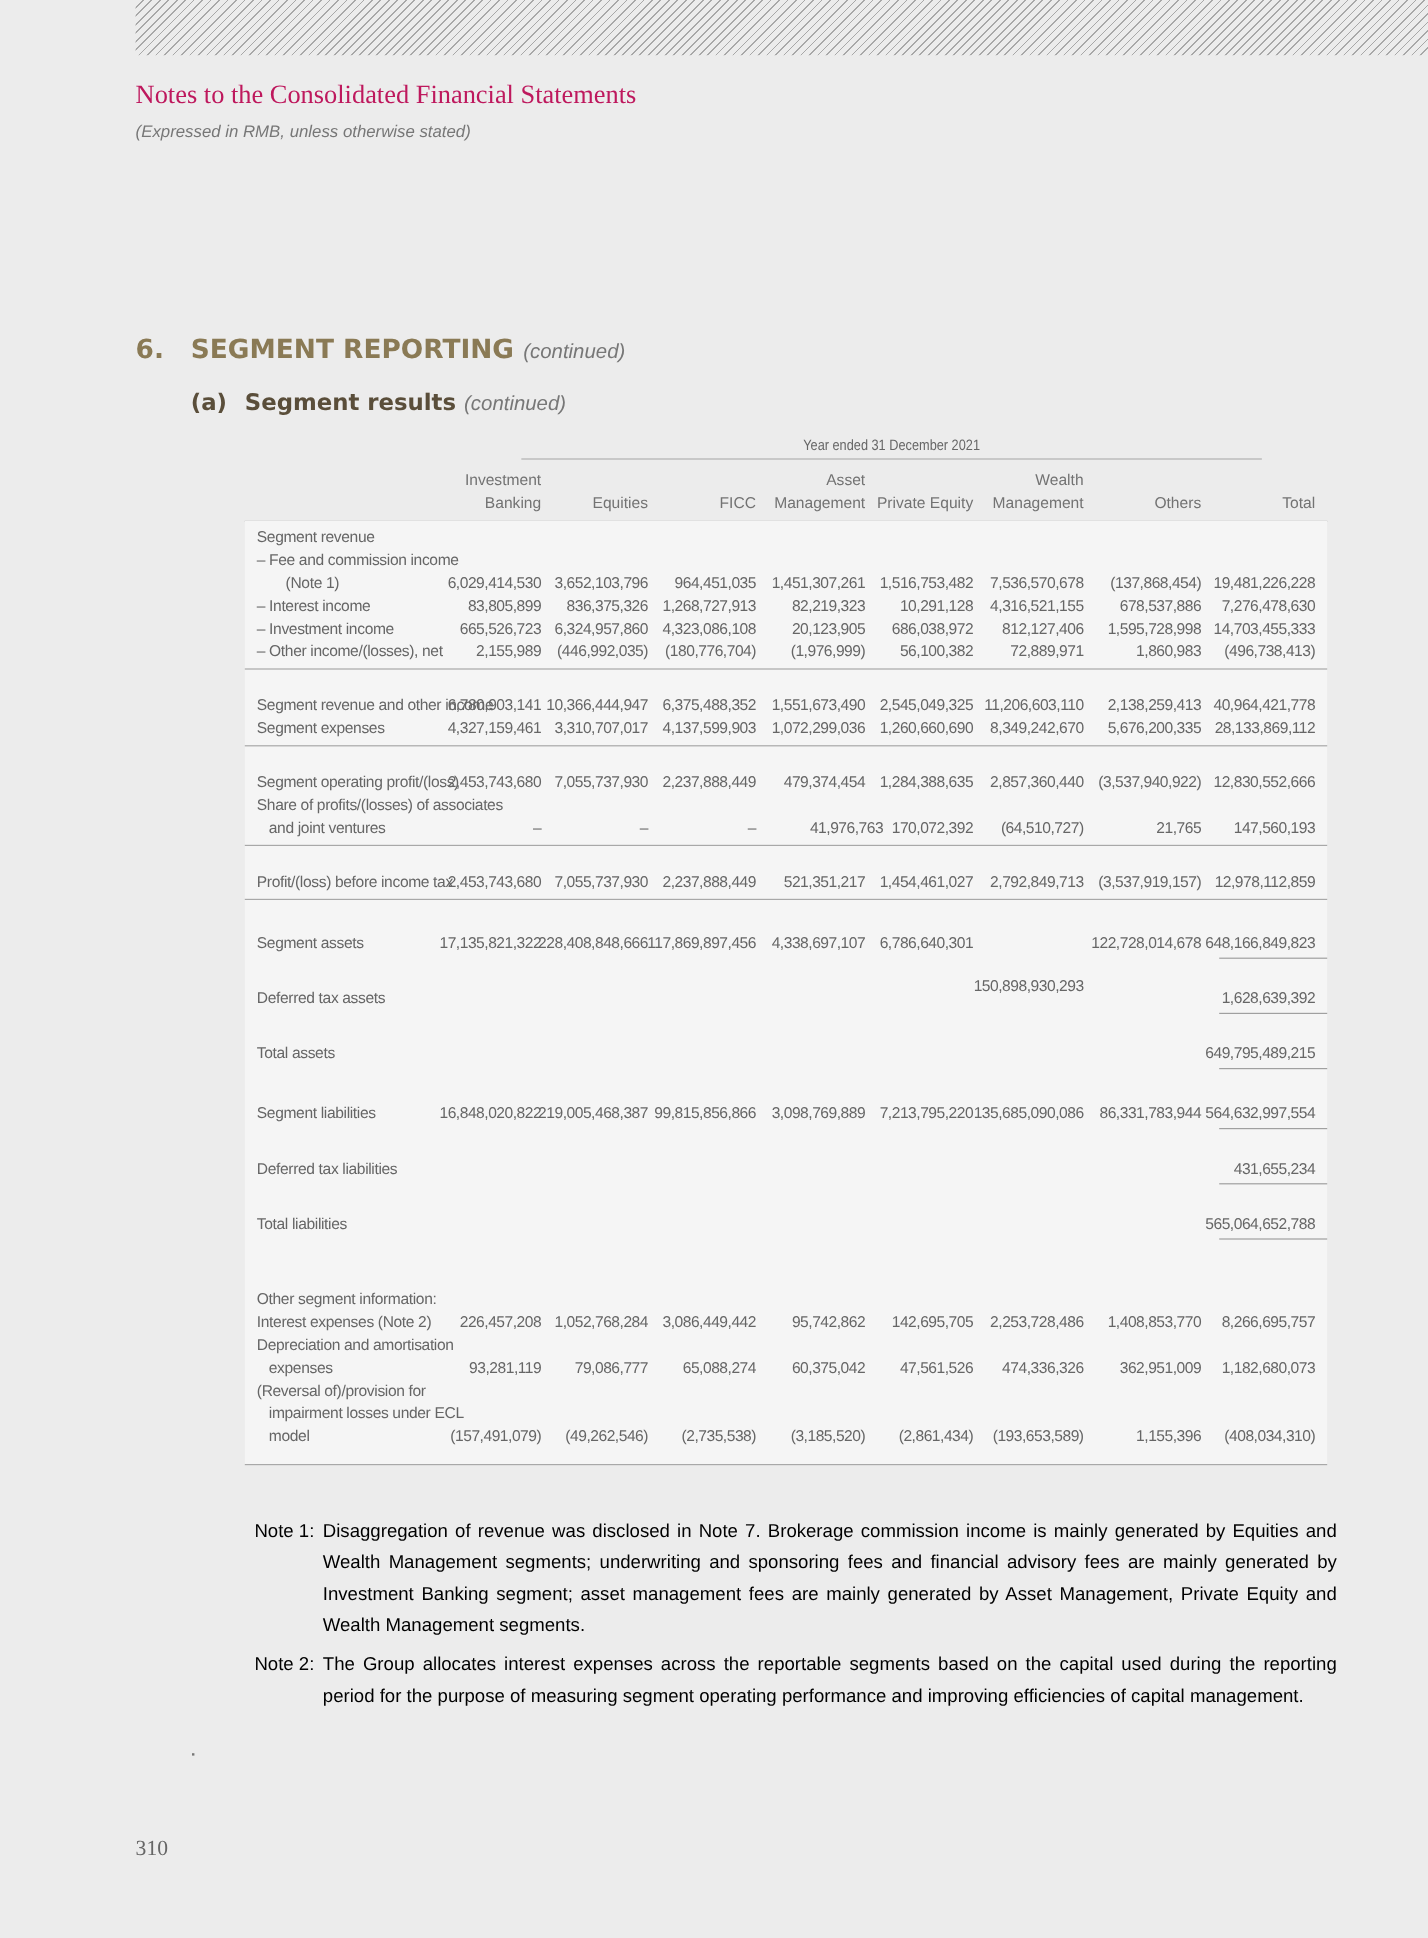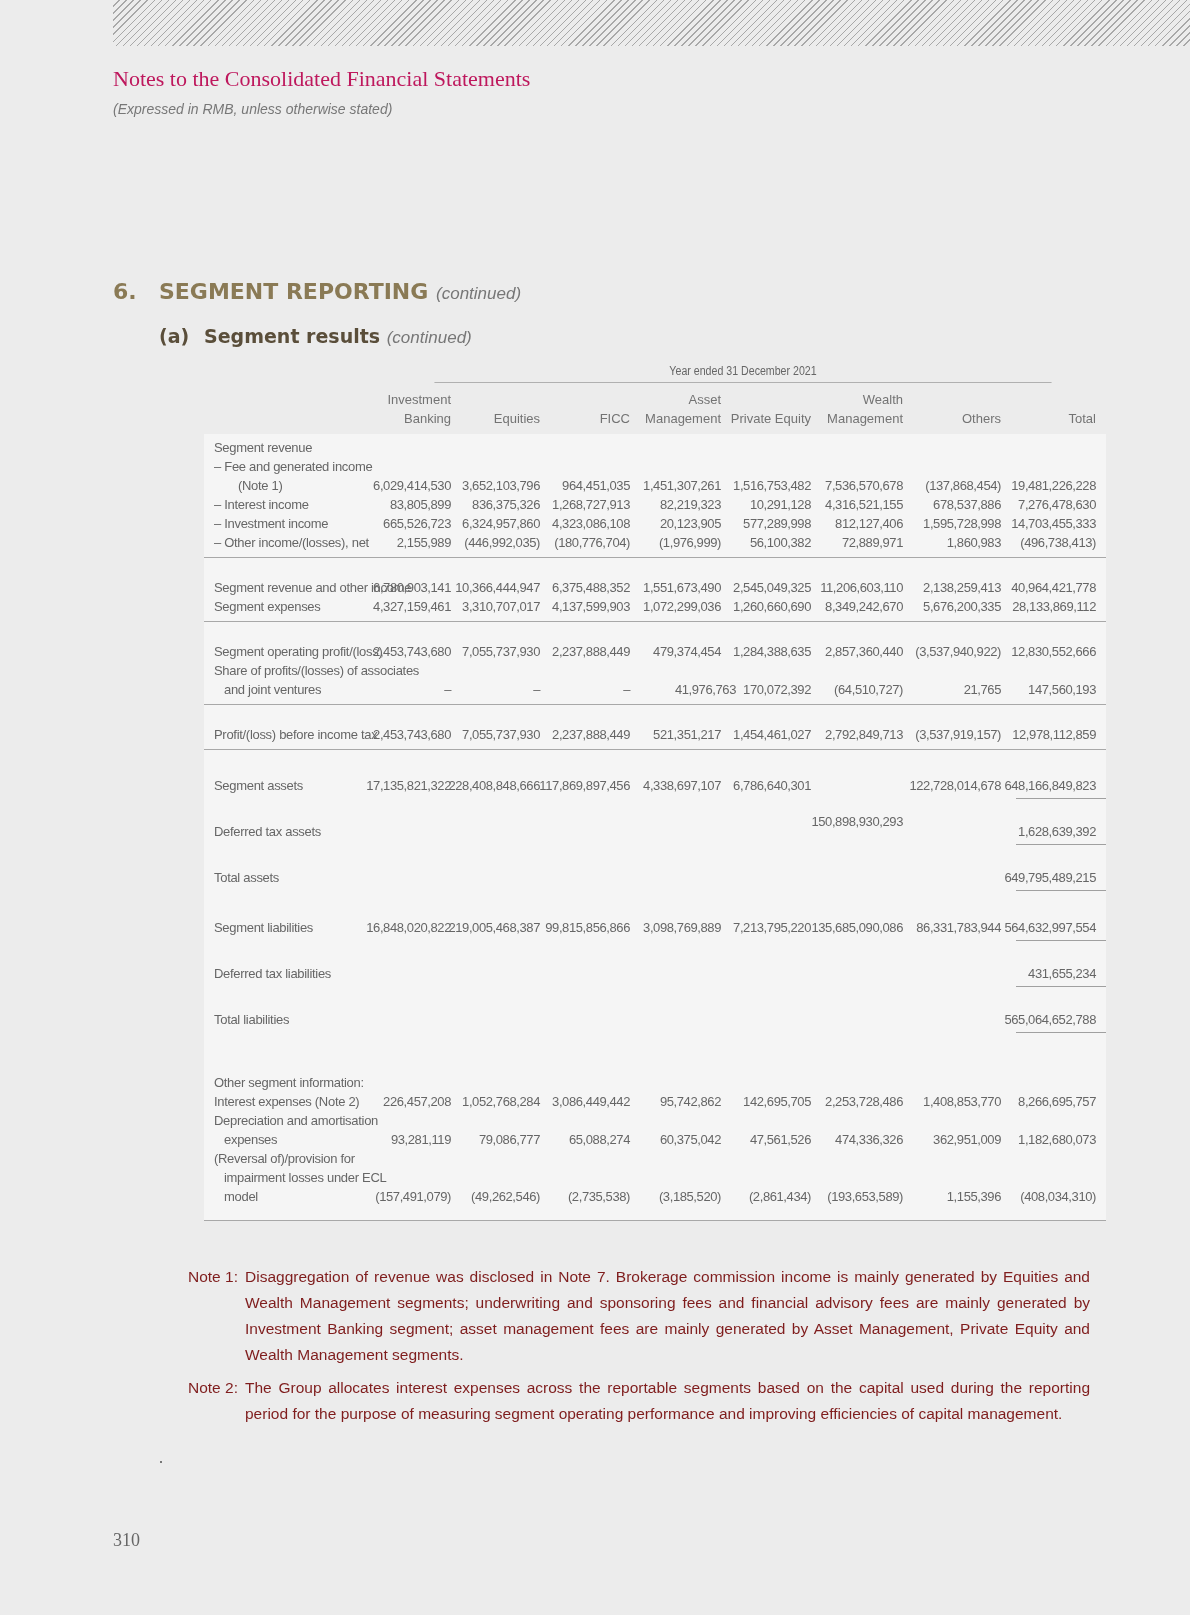--- a/index.html
+++ b/index.html
@@ -61,21 +61,21 @@
   }
   .row { position: absolute; left: 0; width: 902px; font-size: 13px; color: #666; }
   .row .lbl { position: absolute; left: 10px; white-space: nowrap; letter-spacing: -0.3px; }
   .row .lbl.ind { left: 34px; }
   .row .lbl.ind2 { left: 20px; }
   .row .v { position: absolute; text-align: right; width: 100px; white-space: nowrap; letter-spacing: -0.4px; }
   .hline { position: absolute; left: 0; width: 902px; border-top: 1px solid #a8a8a8; }
   .tline { position: absolute; left: 812px; width: 90px; border-top: 1px solid #a0a0a0; }
 
   .note {
-    position: absolute; left: 188px; width: 902px; font-size: 15.5px; color: #7f1d1d; line-height: 26px;
+    position: absolute; left: 212px; width: 902px; font-size: 15.5px; color: #000000; line-height: 26px;
   }
   .note .nl { position: absolute; left: 0; top: 0; white-space: nowrap; }
   .note .nt { margin-left: 57px; text-align: justify; }
   .dot { position: absolute; left: 160px; top: 1461px; width: 2px; height: 2px; background: #777; }
   .page-num {
     position: absolute; left: 113px; top: 1530px;
     font-family: "Liberation Serif", serif; font-size: 18px; color: #666;
   }
 </style>
 </head>
@@ -137,21 +137,21 @@
         <span class="v" style="right: 655px;"></span>
         <span class="v" style="right: 566px;"></span>
         <span class="v" style="right: 476px;"></span>
         <span class="v" style="right: 385px;"></span>
         <span class="v" style="right: 295px;"></span>
         <span class="v" style="right: 203px;"></span>
         <span class="v" style="right: 105px;"></span>
         <span class="v" style="right: 10px;"></span>
       </div>
       <div class="row" style="top: 25px;">
-        <span class="lbl ">– Fee and generated income</span>
+        <span class="lbl ">– Fee and commission income</span>
         <span class="v" style="right: 655px;"></span>
         <span class="v" style="right: 566px;"></span>
         <span class="v" style="right: 476px;"></span>
         <span class="v" style="right: 385px;"></span>
         <span class="v" style="right: 295px;"></span>
         <span class="v" style="right: 203px;"></span>
         <span class="v" style="right: 105px;"></span>
         <span class="v" style="right: 10px;"></span>
       </div>
       <div class="row" style="top: 44px;">
@@ -175,21 +175,21 @@
         <span class="v" style="right: 203px;">4,316,521,155</span>
         <span class="v" style="right: 105px;">678,537,886</span>
         <span class="v" style="right: 10px;">7,276,478,630</span>
       </div>
       <div class="row" style="top: 82px;">
         <span class="lbl ">– Investment income</span>
         <span class="v" style="right: 655px;">665,526,723</span>
         <span class="v" style="right: 566px;">6,324,957,860</span>
         <span class="v" style="right: 476px;">4,323,086,108</span>
         <span class="v" style="right: 385px;">20,123,905</span>
-        <span class="v" style="right: 295px;">577,289,998</span>
+        <span class="v" style="right: 295px;">686,038,972</span>
         <span class="v" style="right: 203px;">812,127,406</span>
         <span class="v" style="right: 105px;">1,595,728,998</span>
         <span class="v" style="right: 10px;">14,703,455,333</span>
       </div>
       <div class="row" style="top: 101px;">
         <span class="lbl ">– Other income/(losses), net</span>
         <span class="v" style="right: 655px;">2,155,989</span>
         <span class="v" style="right: 566px;">(446,992,035)</span>
         <span class="v" style="right: 476px;">(180,776,704)</span>
         <span class="v" style="right: 385px;">(1,976,999)</span>

